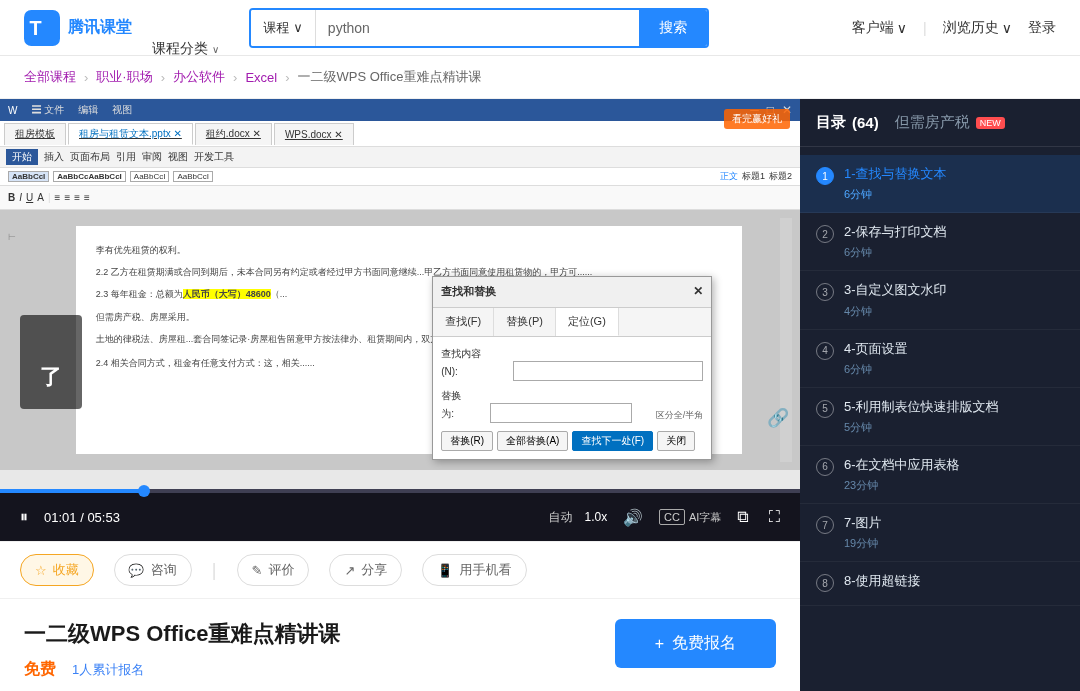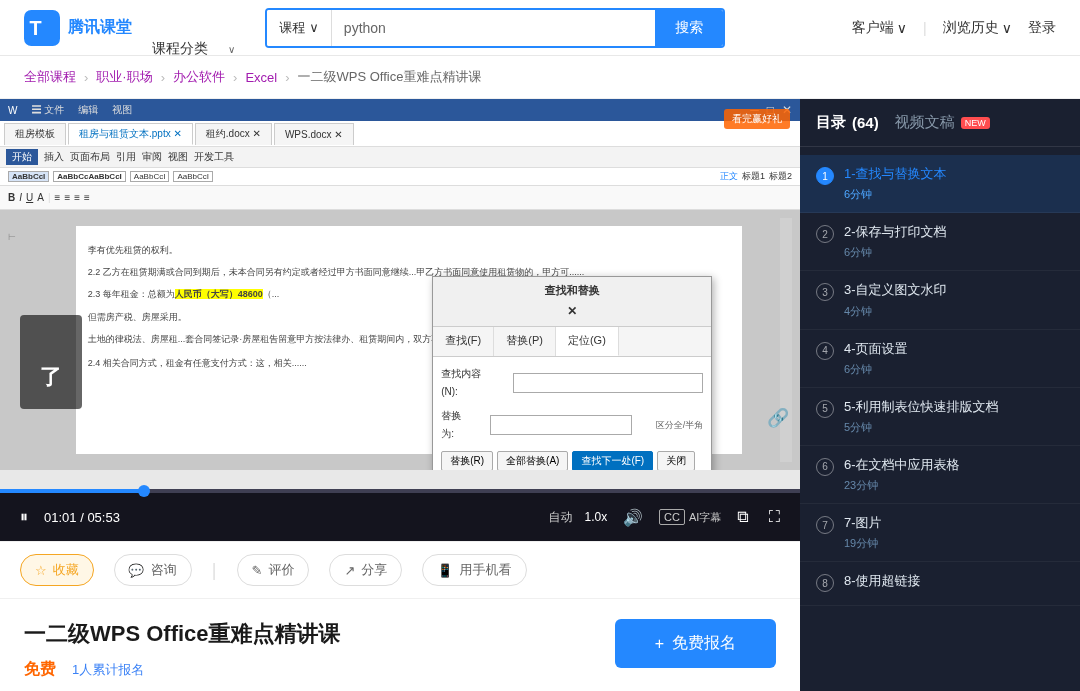--- a/index.html
+++ b/index.html
@@ -21,21 +21,21 @@
       gap: 8px;
       cursor: pointer;
     }
     .logo-icon {
       width: 36px;
       height: 36px;
     }
     .nav-courses {
       display: flex;
       align-items: center;
-      gap: 20px;
+      gap: 4px;
       cursor: pointer;
       color: #333;
       font-size: 14px;
       white-space: nowrap;
       margin-top: 43px;
     }
     .nav-courses .chevron { font-size: 10px; color: #666; }
     .search-bar {
       display: flex;
       align-items: center;
@@ -134,40 +134,41 @@
       overflow: hidden;
     }
     .wps-tab-bar {
       background: #fff;
       height: 26px;
       display: flex;
       align-items: center;
       border-bottom: 1px solid #ddd;
       padding: 0 4px;
       gap: 2px;
+      text-decoration: underline;
     }
     .wps-tab {
       padding: 2px 10px;
       font-size: 10px;
       color: #333;
       border: 1px solid #ccc;
       border-bottom: none;
       background: #f5f5f5;
       cursor: pointer;
       height: 22px;
       display: flex;
       align-items: center;
     }
     .wps-tab.active { background: #fff; color: #0070c0; border-bottom: 1px solid #fff; }
     .doc-content {
       background: #fff;
       margin: 8px auto;
       width: 85%;
       min-height: 180px;
-      padding: 16px 12px;
+      padding: 16px 20px;
       font-size: 10px;
       line-height: 1.8;
       color: #333;
       position: relative;
     }
     .highlight-text {
       background: yellow;
       font-weight: bold;
     }
     
@@ -183,38 +184,37 @@
       z-index: 10;
     }
     .find-dialog-title {
       background: #f0f0f0;
       padding: 4px 8px;
       font-weight: bold;
       border-bottom: 1px solid #ccc;
       display: flex;
       justify-content: space-between;
       align-items: center;
-      flex-direction: column;
     }
     .find-dialog-tabs {
       display: flex;
       border-bottom: 1px solid #ccc;
       background: #f5f5f5;
     }
     .find-dialog-tab {
       padding: 4px 12px;
       cursor: pointer;
       font-size: 11px;
       border-right: 1px solid #ddd;
     }
     .find-dialog-tab.active { background: #fff; border-bottom: 1px solid #fff; }
     .find-dialog-body { padding: 8px; }
     .find-row {
       display: flex;
-      align-items: center;
+      align-items: flex-end;
       margin-bottom: 6px;
       gap: 24px;
     }
     .find-label { width: 48px; font-size: 10px; color: #333; }
     .find-input {
       flex: 1;
       height: 20px;
       border: 1px solid #aaa;
       padding: 0 4px;
       font-size: 10px;
@@ -683,21 +683,21 @@
 
   </div>
 
   <div class="sidebar">
     <div class="sidebar-tabs">
       <div class="sidebar-tab">
         <span>目录</span>
         <span>(64)</span>
       </div>
       <div class="sidebar-tab inactive">
-        <span>视频文稿</span>
+        <span>但需房产税</span>
         <span class="new-badge">NEW</span>
       </div>
     </div>
 
     <div class="sidebar-list">
 
       <div class="sidebar-item active">
         <div class="sidebar-item-num">1</div>
         <div class="sidebar-item-info">
           <div class="sidebar-item-title">1-查找与替换文本</div>

